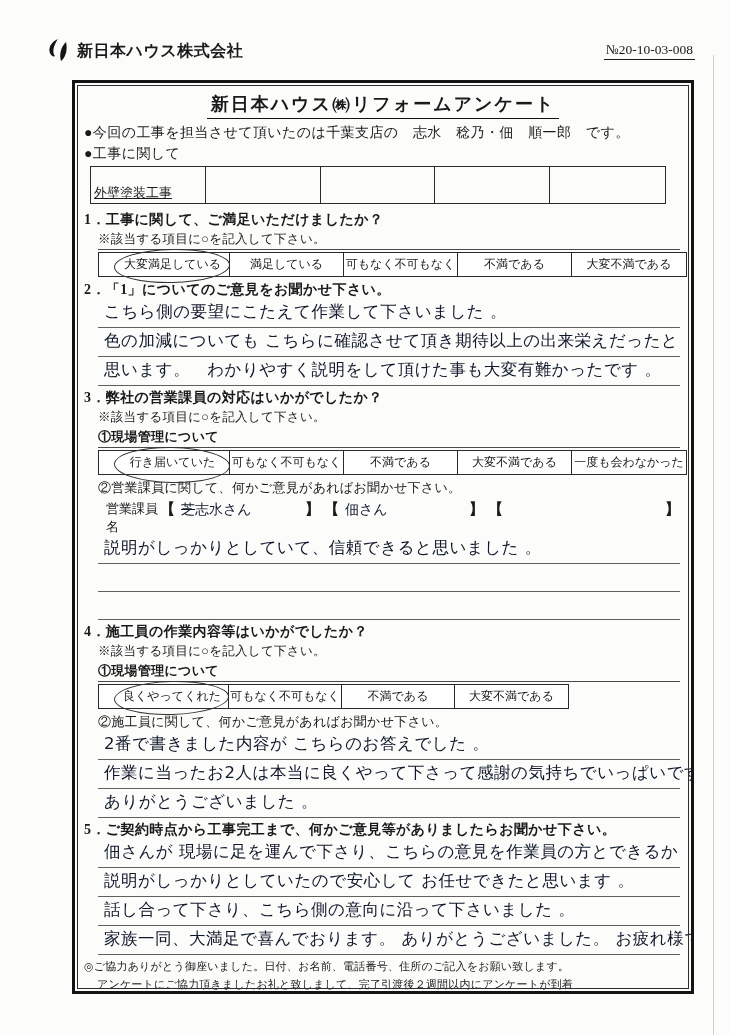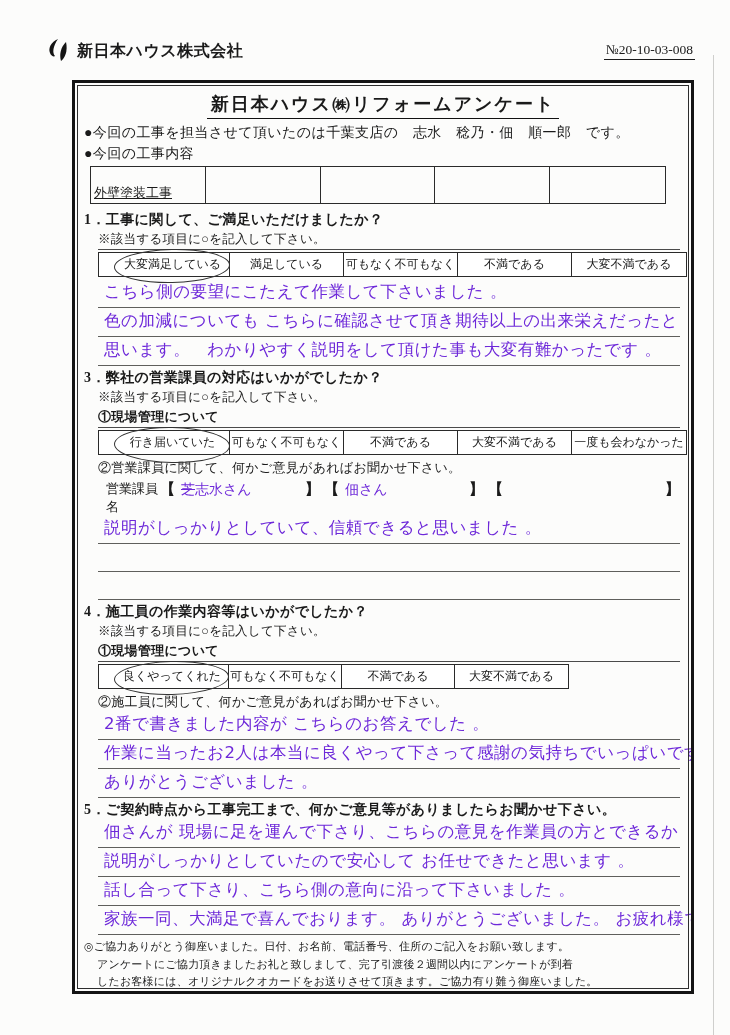--- a/index.html
+++ b/index.html
@@ -38,21 +38,21 @@
 
   .opt-table{display:flex;margin:0 0 4px 14px;border:1.5px solid #2a2a2a;background:#fff;padding-left:17px;}
   .opt-cell{position:relative;height:23px;border-right:1px solid #2a2a2a;box-sizing:border-box;
             display:flex;align-items:center;justify-content:center;font-size:12px;letter-spacing:0;}
   .opt-table.w5{width:570px;} .opt-table.w5 .opt-cell{width:20%;}
   .opt-table.w4{width:452px;} .opt-table.w4 .opt-cell{width:25%;}
   .opt-cell:last-child{border-right:none;}
   .circ{position:absolute;left:-2px;right:-1px;top:-4px;bottom:-7px;border:1.6px solid #333;
         border-radius:50%;transform:rotate(-1.2deg);pointer-events:none;}
 
-  .hand{font-family:"DejaVu Sans","Liberation Sans",sans-serif;color:#6d28d9;}
+  .hand{font-family:"DejaVu Sans","Liberation Sans",sans-serif;color:#0f172a;}
   .hand-line{min-height:25px;margin:0 2px 2px 14px;border-bottom:1px solid #5f5f5c;
              font-size:16.5px;letter-spacing:.5px;padding:0 2px 1px 6px;white-space:nowrap;}
   .hand-line.empty{min-height:24px;}
 
   .staff-row{display:flex;align-items:flex-start;margin:3px 0 1px 22px;font-size:13px;}
   .bracket{font-size:15px;font-weight:bold;margin:0 2px;}
   .staff-slot{display:flex;align-items:flex-end;}
   .staff-name{font-size:14px;min-width:118px;padding:0 4px;}
   .staff-name .struck{text-decoration:line-through;}
   .staff-name.s3{min-width:150px;}
@@ -76,21 +76,21 @@
     <span class="doc-no">№20-10-03-008</span>
   </div>
 
   <div class="form-box">
 
     <div class="title-wrap">
       <span class="form-title">新日本ハウス㈱リフォームアンケート</span>
     </div>
 
     <div class="intro-line">●今回の工事を担当させて頂いたのは千葉支店の　志水　稔乃・佃　順一郎　です。</div>
-    <div class="intro-line">●今回の工事内容</div>
+    <div class="intro-line">●工事に関して</div>
 
     <div class="work-table">
       <div class="work-cell">外壁塗装工事</div>
       <div class="work-cell"></div>
       <div class="work-cell"></div>
       <div class="work-cell"></div>
       <div class="work-cell"></div>
     </div>
 
     <div class="q-head">1．工事に関して、ご満足いただけましたか？</div>
@@ -99,20 +99,21 @@
       <div class="opt-cell">
         <span>大変満足している</span>
         <span class="circ"></span>
       </div>
       <div class="opt-cell">満足している</div>
       <div class="opt-cell">可もなく不可もなく</div>
       <div class="opt-cell">不満である</div>
       <div class="opt-cell">大変不満である</div>
     </div>
 
+    <div class="q-head">2．「1」についてのご意見をお聞かせ下さい。</div>
     <div class="hand-line hand">こちら側の要望にこたえて作業して下さいました 。</div>
     <div class="hand-line hand">色の加減についても こちらに確認させて頂き期待以上の出来栄えだったと</div>
     <div class="hand-line hand">思います。　わかりやすく説明をして頂けた事も大変有難かったです 。</div>
 
     <div class="q-head">3．弊社の営業課員の対応はいかがでしたか？</div>
     <div class="q-note">※該当する項目に○を記入して下さい。</div>
     <div class="sub-label">①現場管理について</div>
     <div class="opt-table w5">
       <div class="opt-cell">
         <span>行き届いていた</span>

